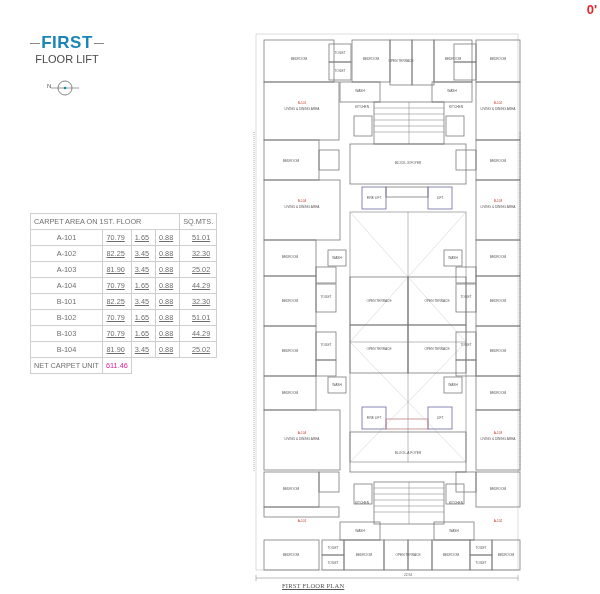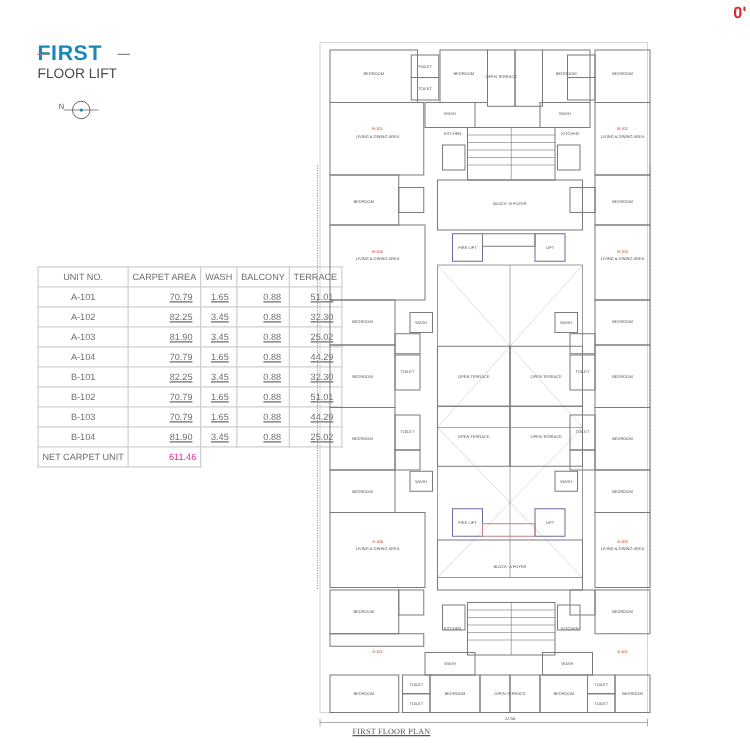--- a/index.html
+++ b/index.html
@@ -1,18 +1,18 @@
 <!DOCTYPE html>
 <html><head>
   <meta charset="utf-8">
   <style>
     html, body { margin: 0; padding: 0; background: #ffffff; }
     body { width: 600px; height: 594px; position: relative; overflow: hidden; font-family: "Liberation Sans", sans-serif; }
     .corner-mark { position: absolute; top: 2px; right: 3px; color: #e0252b; font-size: 13px; font-weight: bold; font-family: "Liberation Sans", sans-serif; }
-    .title-block { position: absolute; left: 30px; top: 34px; width: 74px; text-align: left; }
+    .title-block { position: absolute; left: 30px; top: 34px; width: 74px; text-align: center; }
     .title-first { color: #1a86b5; font-weight: bold; font-size: 17px; letter-spacing: 0.5px; line-height: 18px; position: relative; font-family: "Liberation Sans", sans-serif; }
     .title-first::before, .title-first::after { content: ""; position: absolute; top: 9px; width: 10px; height: 1px; background: #8a8a8a; }
     .title-first::before { left: 0; }
     .title-first::after { right: 0; }
     .title-floor { color: #4a4a4a; font-size: 11px; line-height: 13px; margin-top: 1px; font-family: "Liberation Sans", sans-serif; }
     .compass { position: absolute; left: 47px; top: 80px; width: 32px; height: 16px; }
     .compass-n { position: absolute; left: 0; top: 3px; font-size: 6px; color: #555; }
     .compass svg { position: absolute; left: 4px; top: 0; }
 
     .area-table { position: absolute; left: 30px; top: 213px; border-collapse: collapse; font-family: "Liberation Sans Narrow", "Liberation Sans", sans-serif; font-size: 7.3px; color: #6e6e6e; }
@@ -48,26 +48,23 @@
   <span class="compass-n">N</span>
   <svg width="28" height="16" viewBox="0 0 28 16">
     <line x1="0" y1="8" x2="28" y2="8" stroke="#777" stroke-width="0.7"></line>
     <circle cx="14" cy="8" r="7" fill="none" stroke="#666" stroke-width="0.8"></circle>
     <circle cx="14" cy="8" r="1.3" fill="#1a86b5"></circle>
   </svg>
 </div>
 
 <table class="area-table">
   <tbody>
-  <tr>
-    <td class="c-unit">UNIT NO.</td>
-    <td class="c-area">CARPET AREA</td>
-    <td class="c-wash">WASH</td>
-    <td class="c-balc">BALCONY</td>
-    <td class="c-terr">TERRACE</td>
+      <tr>
+    <td colspan="4" class="hdr-title">CARPET AREA ON 1ST. FLOOR</td>
+    <td class="hdr-unit">SQ.MTS.</td>
   </tr>
   <tr>
     <td>A-101</td>
     <td class="num">70.79</td>
     <td class="num">1.65</td>
     <td class="num">0.88</td>
     <td class="num">51.01</td>
   </tr>
   <tr>
     <td>A-102</td>

